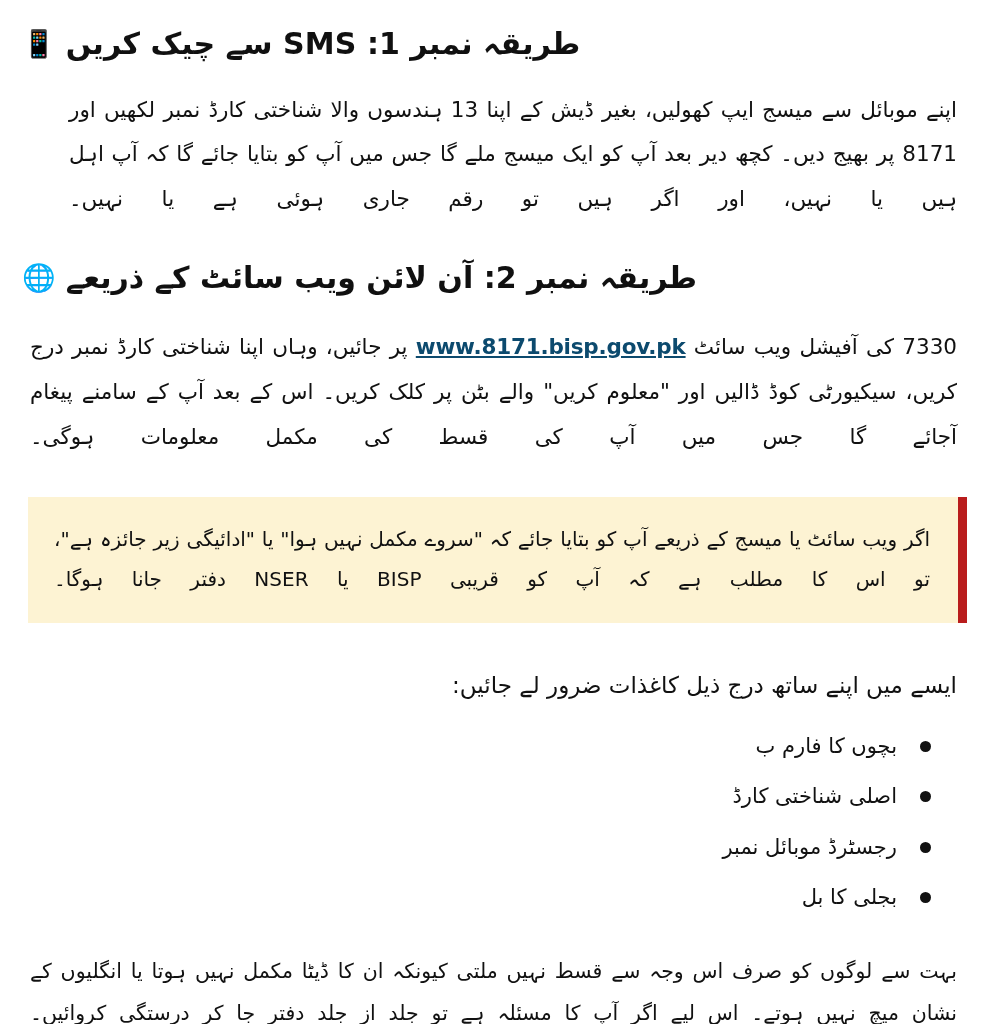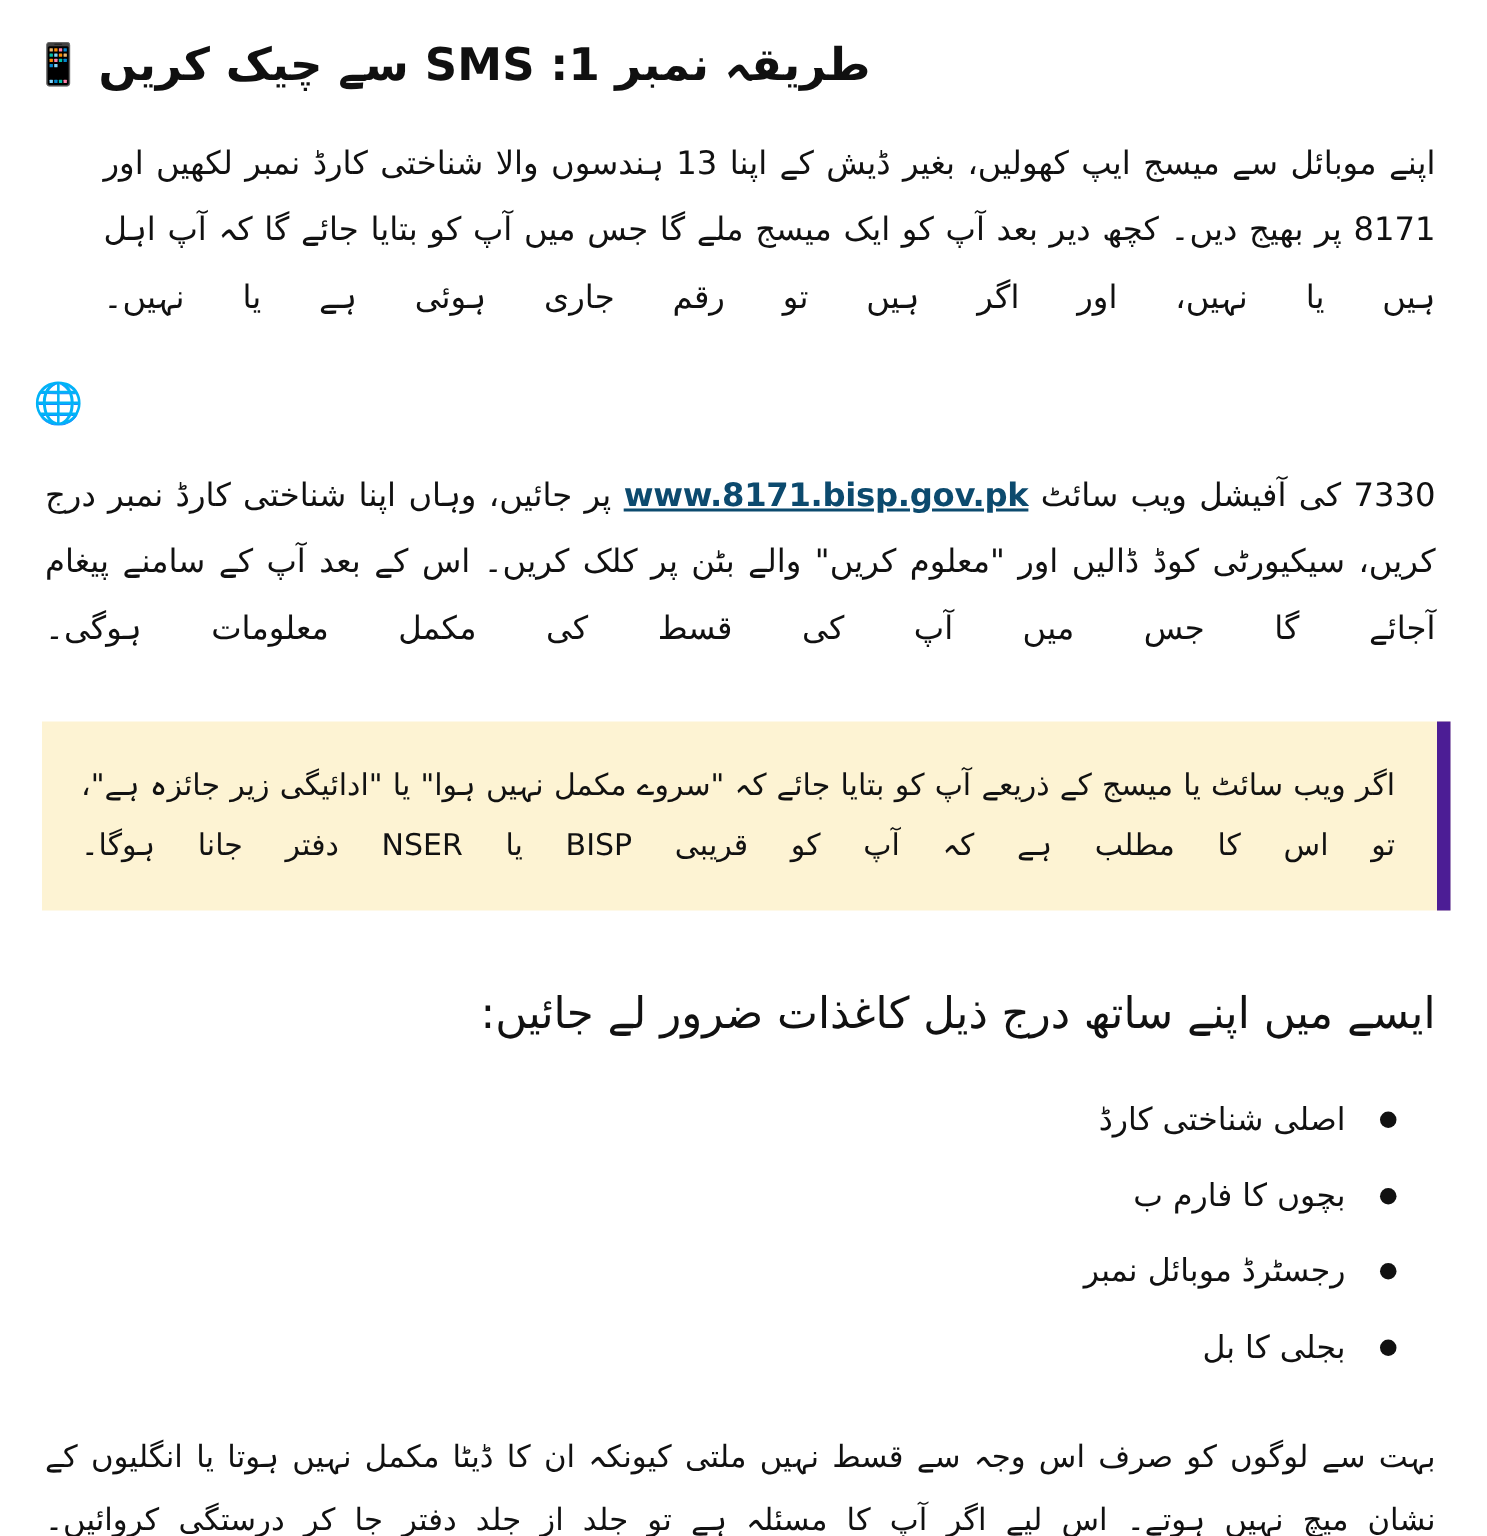--- a/index.html
+++ b/index.html
@@ -75,38 +75,38 @@
     direction: ltr;
     unicode-bidi: embed;
     display: inline-block;
     letter-spacing: -0.2px;
     text-decoration: underline;
   }
 
   
   .callout {
     background: #fdf3d3;
-    border-right: 9px solid #4c1d95;
+    border-right: 9px solid #b91c1c;
     margin: 38px 24px 0 28px;
     padding: 22px 28px 24px 26px;
     direction: rtl;
     text-align: justify;
     text-align-last: justify;
     font-size: 20px;
     line-height: 2.0;
     color: #111111;
     font-weight: 500;
     box-sizing: border-box;
   }
 
   
   .lead-in {
     direction: rtl;
     text-align: right;
-    font-size: 29px;
+    font-size: 23px;
     line-height: 1.8;
     color: #111111;
     padding: 0 34px 0 24px;
     margin-top: 42px;
     font-weight: 500;
   }
 
   
   ul.doc-list {
     direction: rtl;
@@ -151,32 +151,33 @@
 
   <div class="heading heading-1">
     <span class="h-icon">📱</span>
     <span class="h-text">طریقہ نمبر 1: SMS سے چیک کریں</span>
   </div>
 
   <p class="para p-intro">اپنے موبائل سے میسج ایپ کھولیں، بغیر ڈیش کے اپنا 13 ہندسوں والا شناختی کارڈ نمبر لکھیں اور 8171 پر بھیج دیں۔ کچھ دیر بعد آپ کو ایک میسج ملے گا جس میں آپ کو بتایا جائے گا کہ آپ اہل ہیں یا نہیں، اور اگر ہیں تو رقم جاری ہوئی ہے یا نہیں۔</p>
 
   <div class="heading heading-2">
     <span class="h-icon">🌐</span>
+    <span class="h-text">طریقہ نمبر 2: آن لائن ویب سائٹ کے ذریعے</span>
   </div>
 
   <p class="para p-web"><span>7330 کی آفیشل ویب سائٹ </span><a class="link" href="#">www.8171.bisp.gov.pk</a><span> پر جائیں، وہاں اپنا شناختی کارڈ نمبر درج کریں، سیکیورٹی کوڈ ڈالیں اور "معلوم کریں" والے بٹن پر کلک کریں۔ اس کے بعد آپ کے سامنے پیغام آجائے گا جس میں آپ کی قسط کی مکمل معلومات ہوگی۔</span></p>
 
   <div class="callout">
     <span>اگر ویب سائٹ یا میسج کے ذریعے آپ کو بتایا جائے کہ "سروے مکمل نہیں ہوا" یا "ادائیگی زیر جائزہ ہے"، تو اس کا مطلب ہے کہ آپ کو قریبی BISP یا NSER دفتر جانا ہوگا۔</span>
   </div>
 
   <p class="lead-in">ایسے میں اپنے ساتھ درج ذیل کاغذات ضرور لے جائیں:</p>
 
   <ul class="doc-list">
+    <li>بچوں کا فارم ب</li>
     <li>اصلی شناختی کارڈ</li>
-    <li>بچوں کا فارم ب</li>
     <li>رجسٹرڈ موبائل نمبر</li>
     <li>بجلی کا بل</li>
   </ul>
 
   <p class="para p-closing">بہت سے لوگوں کو صرف اس وجہ سے قسط نہیں ملتی کیونکہ ان کا ڈیٹا مکمل نہیں ہوتا یا انگلیوں کے نشان میچ نہیں ہوتے۔ اس لیے اگر آپ کا مسئلہ ہے تو جلد از جلد دفتر جا کر درستگی کروائیں۔</p>
 
 </div>
 
 </body></html>

